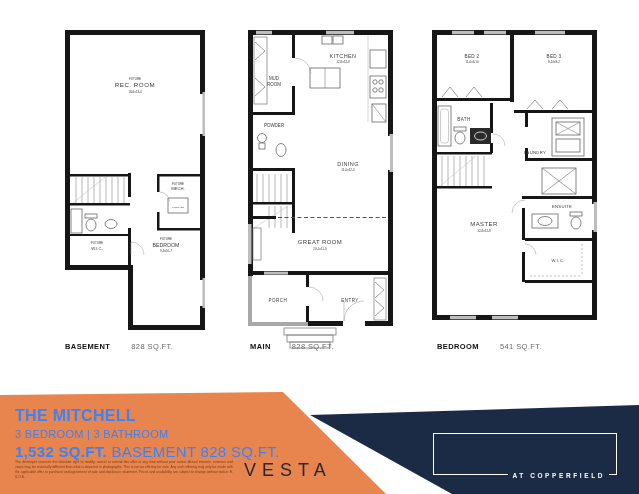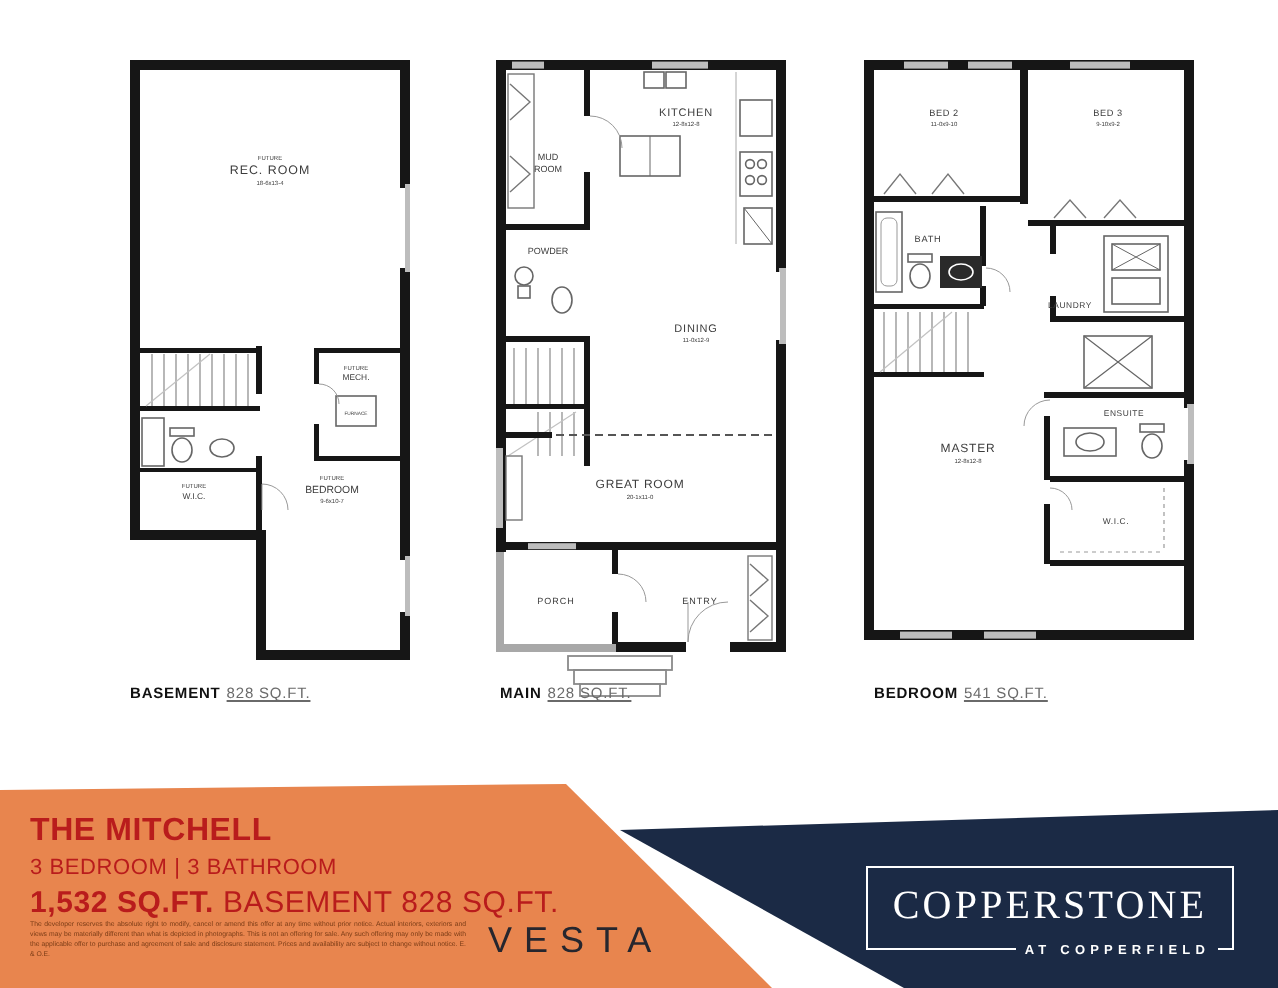--- a/index.html
+++ b/index.html
@@ -2,26 +2,26 @@
 <html><head>
 <meta charset="utf-8">
 <style>
   html,body{margin:0;padding:0;background:#ffffff;}
   .page{position:relative;width:639px;height:494px;background:#ffffff;overflow:hidden;
         font-family:"Liberation Sans",sans-serif;}
   svg text{font-family:"Liberation Sans",sans-serif;fill:#3c3c3c;}
   .plan{position:absolute;}
   .caption{position:absolute;top:342px;font-size:7.5px;letter-spacing:.4px;white-space:nowrap;}
   .caption .cap-name{font-weight:700;color:#111;text-align:right;}
-  .caption .cap-sqft{color:#6a6a6a;margin-left:3px;text-decoration:underline;}
+  .caption .cap-sqft{color:#6a6a6a;margin-left:21px;}
   
   .banner{position:absolute;left:0;top:390px;width:639px;height:104px;background:#fff;}
   .orange-shape{position:absolute;inset:0;clip-path:polygon(0 5px,283px 2px,386px 104px,0 104px);}
   .navy-shape{position:absolute;inset:0;clip-path:polygon(310px 25px,639px 15px,639px 104px,452px 104px);}
-  .banner-text{position:absolute;left:15px;top:17px;color:#b91c1c;}
+  .banner-text{position:absolute;left:15px;top:17px;color:#3b82f6;}
   .banner-title{font-size:16px;font-weight:800;letter-spacing:.3px;}
   .banner-sub{font-size:11px;margin-top:3px;letter-spacing:.3px;}
   .banner-area{font-size:15px;margin-top:3px;letter-spacing:.3px;}
   .banner-area .b{font-weight:800;}
   .disclaimer{position:absolute;left:15px;top:70px;width:218px;font-size:3.4px;line-height:1.5;
               color:rgba(92,40,6,.78);text-align:justify;}
   .vesta{position:absolute;left:244px;top:70px;font-size:18px;letter-spacing:6px;
          color:#26262e;font-weight:500;}
   .cs-box{position:absolute;left:433px;top:43px;width:182px;height:40px;
           border:1.5px solid #ffffff;color:#fff;}
@@ -317,18 +317,17 @@
         <span class="b">1,532 SQ.FT.</span>
         <span>BASEMENT 828 SQ.FT.</span>
       </div>
     </div>
 
     <div class="disclaimer">The developer reserves the absolute right to modify, cancel or amend this offer at any time without prior notice. Actual interiors, exteriors and views may be materially different than what is depicted in photographs. This is not an offering for sale. Any such offering may only be made with the applicable offer to purchase and agreement of sale and disclosure statement. Prices and availability are subject to change without notice. E. &amp; O.E.</div>
 
     <div class="vesta">VESTA</div>
 
     <div class="cs-box">
-      <div class="cs-word">COPPERSTONE</div>
       <div class="cs-tag" id="csTag" style="background: rgb(27, 42, 69);">AT COPPERFIELD</div>
     </div>
   </div>
 
 </div>
 
 </body></html>

